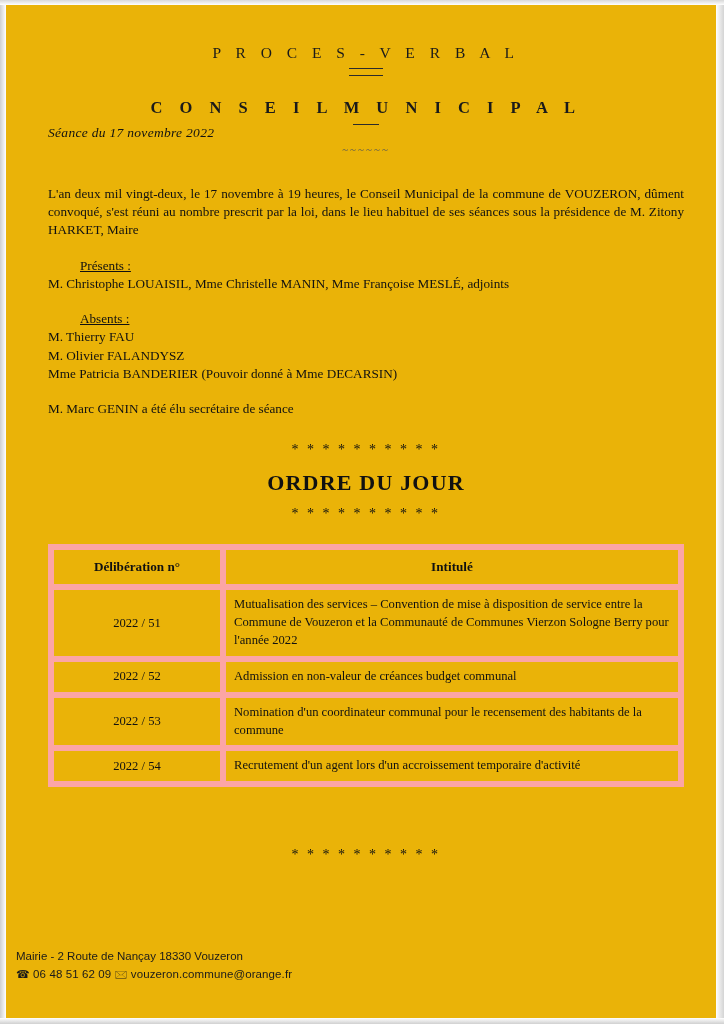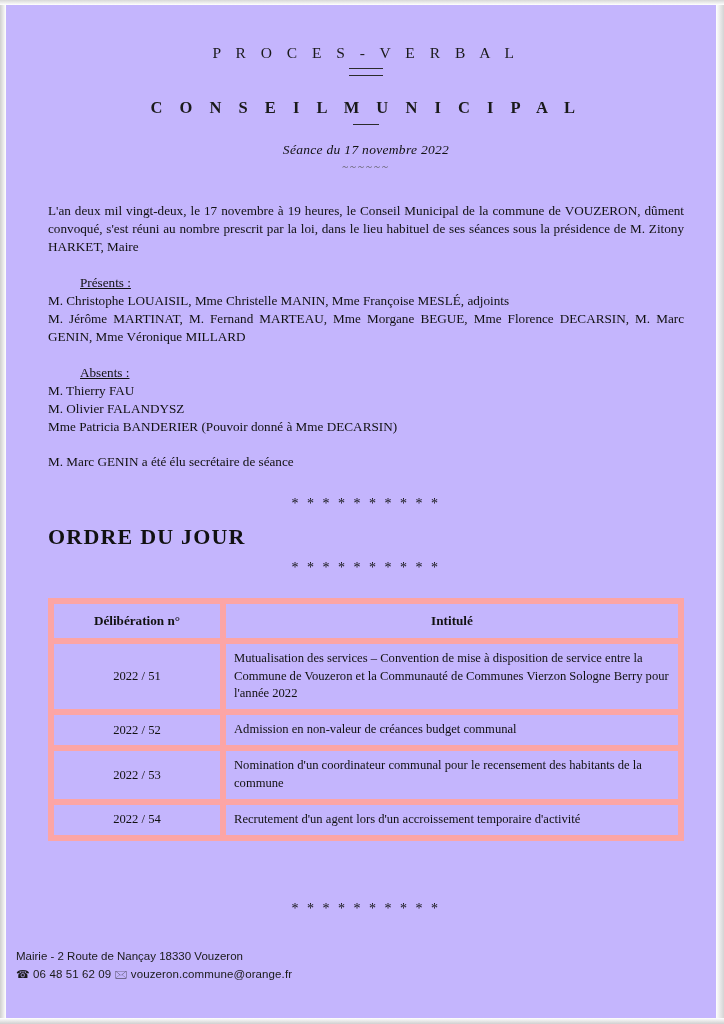--- a/index.html
+++ b/index.html
@@ -4,21 +4,21 @@
 <style>
   html, body {
     margin: 0;
     padding: 0;
     background: #bdbdbd;
   }
   .page {
     position: relative;
     width: 724px;
     height: 1024px;
-    background: #c4b5fd;
+    background: #eab308;
     margin: 0 auto;
     overflow: hidden;
     font-family: "Liberation Serif", serif;
     color: #111111;
   }
   
   .scan-edge-left {
     position: absolute;
     left: 0; top: 0; bottom: 0;
     width: 6px;
@@ -64,24 +64,23 @@
   .rule {
     width: 34px;
     height: 1px;
     background: #2b2b2b;
     margin: 6px auto 0 auto;
   }
   .rule-short {
     width: 26px;
   }
   .seance {
-    text-align: center;
     font-style: italic;
     font-size: 13.5px;
-    margin-top: 17px;
+    margin-top: 0;
     letter-spacing: 0.3px;
   }
   .squiggle {
     text-align: center;
     font-size: 11px;
     color: #555;
     letter-spacing: 2px;
     margin-top: 2px;
   }
 
@@ -101,20 +100,21 @@
 
   .stars {
     text-align: center;
     letter-spacing: 2.5px;
     font-size: 14px;
     margin-top: 24px;
     font-family: "Liberation Serif", serif;
   }
 
   .ordre {
+    text-align: center;
     font-weight: bold;
     font-size: 22px;
     letter-spacing: 1.2px;
     margin-top: 12px;
     font-family: Liberation Serif, serif;
   }
   .stars-2 { margin-top: 10px; }
 
   table.agenda {
     margin-top: 22px;
@@ -185,21 +185,20 @@
 
     <div class="seance">Séance du 17 novembre 2022</div>
     <div class="squiggle">~~~~~~</div>
 
     <div class="body-block">
       <div class="para">L'an deux mil vingt-deux, le 17 novembre à 19 heures, le Conseil Municipal de la commune de VOUZERON, dûment convoqué, s'est réuni au nombre prescrit par la loi, dans le lieu habituel de ses séances sous la présidence de M. Zitony HARKET, Maire</div>
 
       <div class="gap-md"></div>
       <div class="label-underline">Présents :</div>
       <div>M. Christophe LOUAISIL, Mme Christelle MANIN, Mme Françoise MESLÉ, adjoints</div>
-      <div>M. Jérôme MARTINAT, M. Fernand MARTEAU, Mme Morgane BEGUE, Mme Florence DECARSIN, M. Marc GENIN, Mme Véronique MILLARD</div>
 
       <div class="gap-md"></div>
       <div class="label-underline">Absents :</div>
       <div>M. Thierry FAU</div>
       <div>M. Olivier FALANDYSZ</div>
       <div>Mme Patricia BANDERIER (Pouvoir donné à Mme DECARSIN)</div>
 
       <div class="gap-md"></div>
       <div>M. Marc GENIN a été élu secrétaire de séance</div>
     </div>

